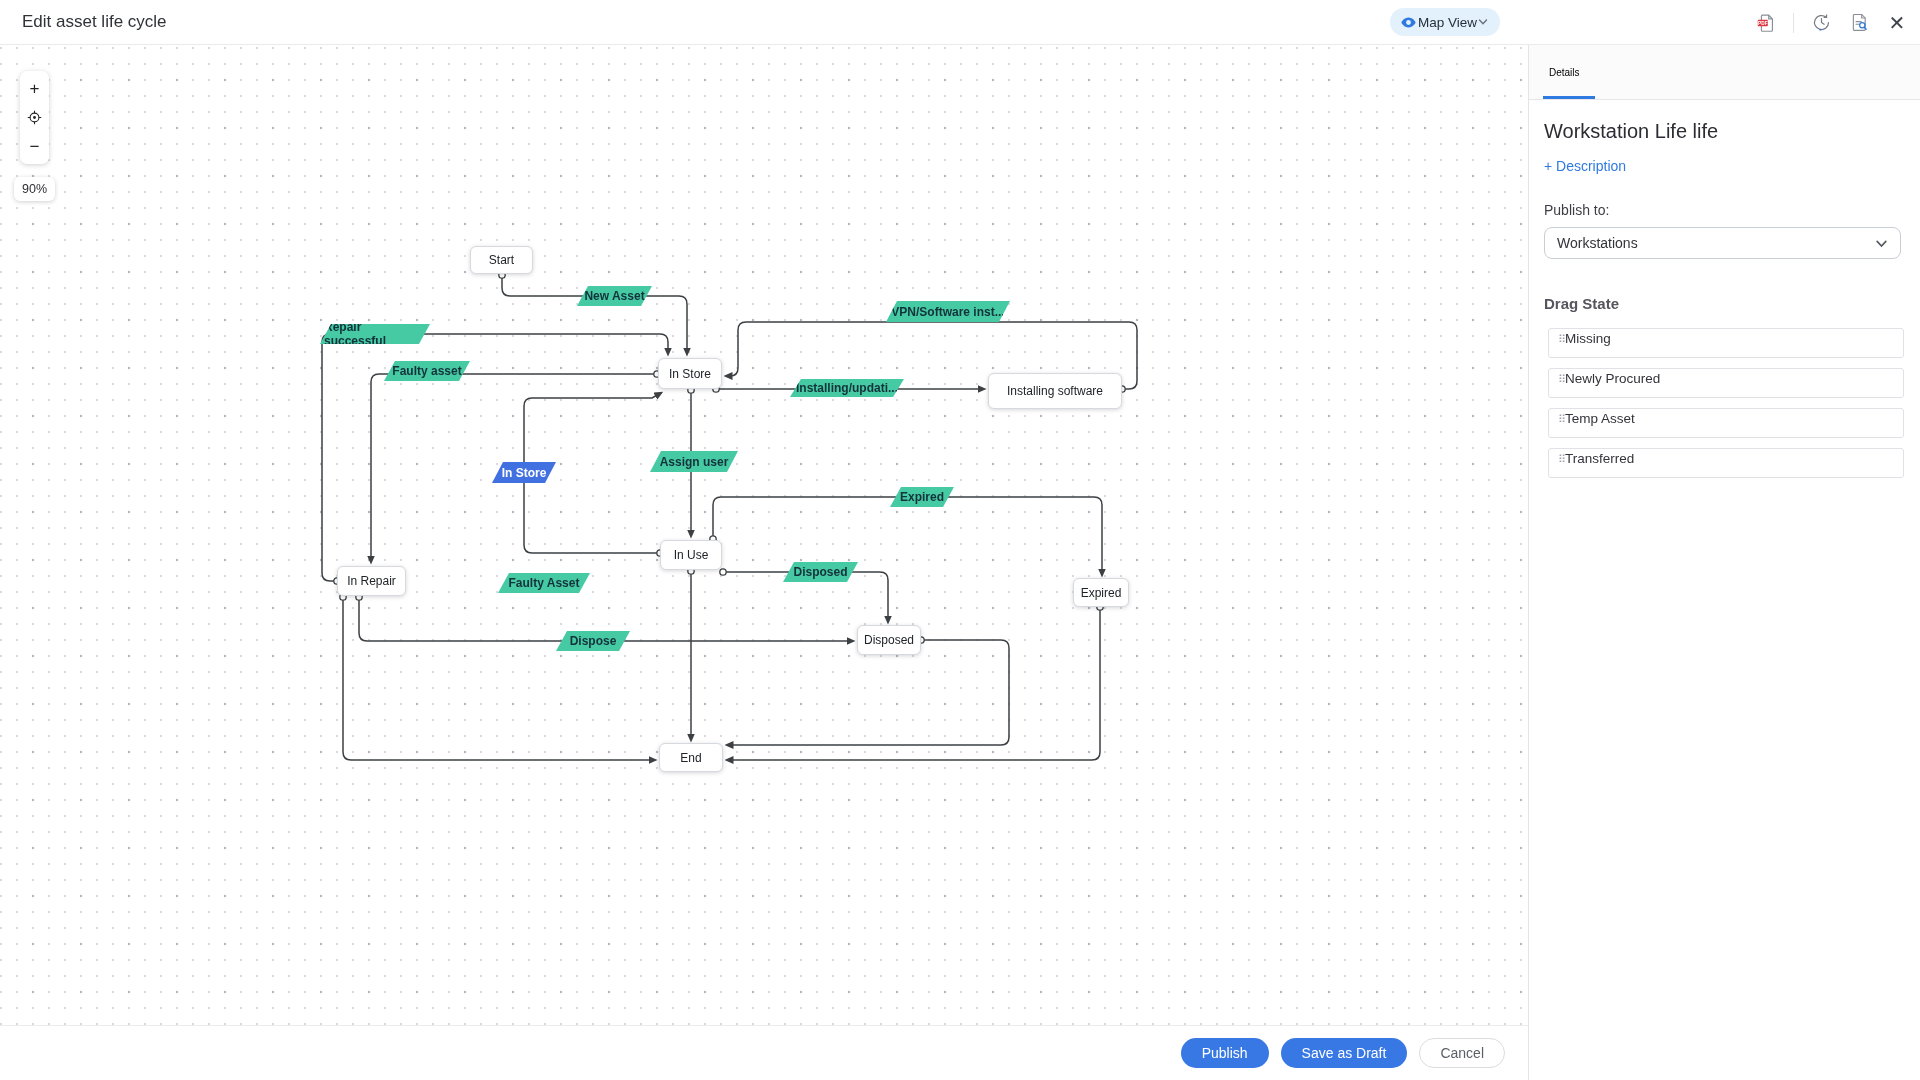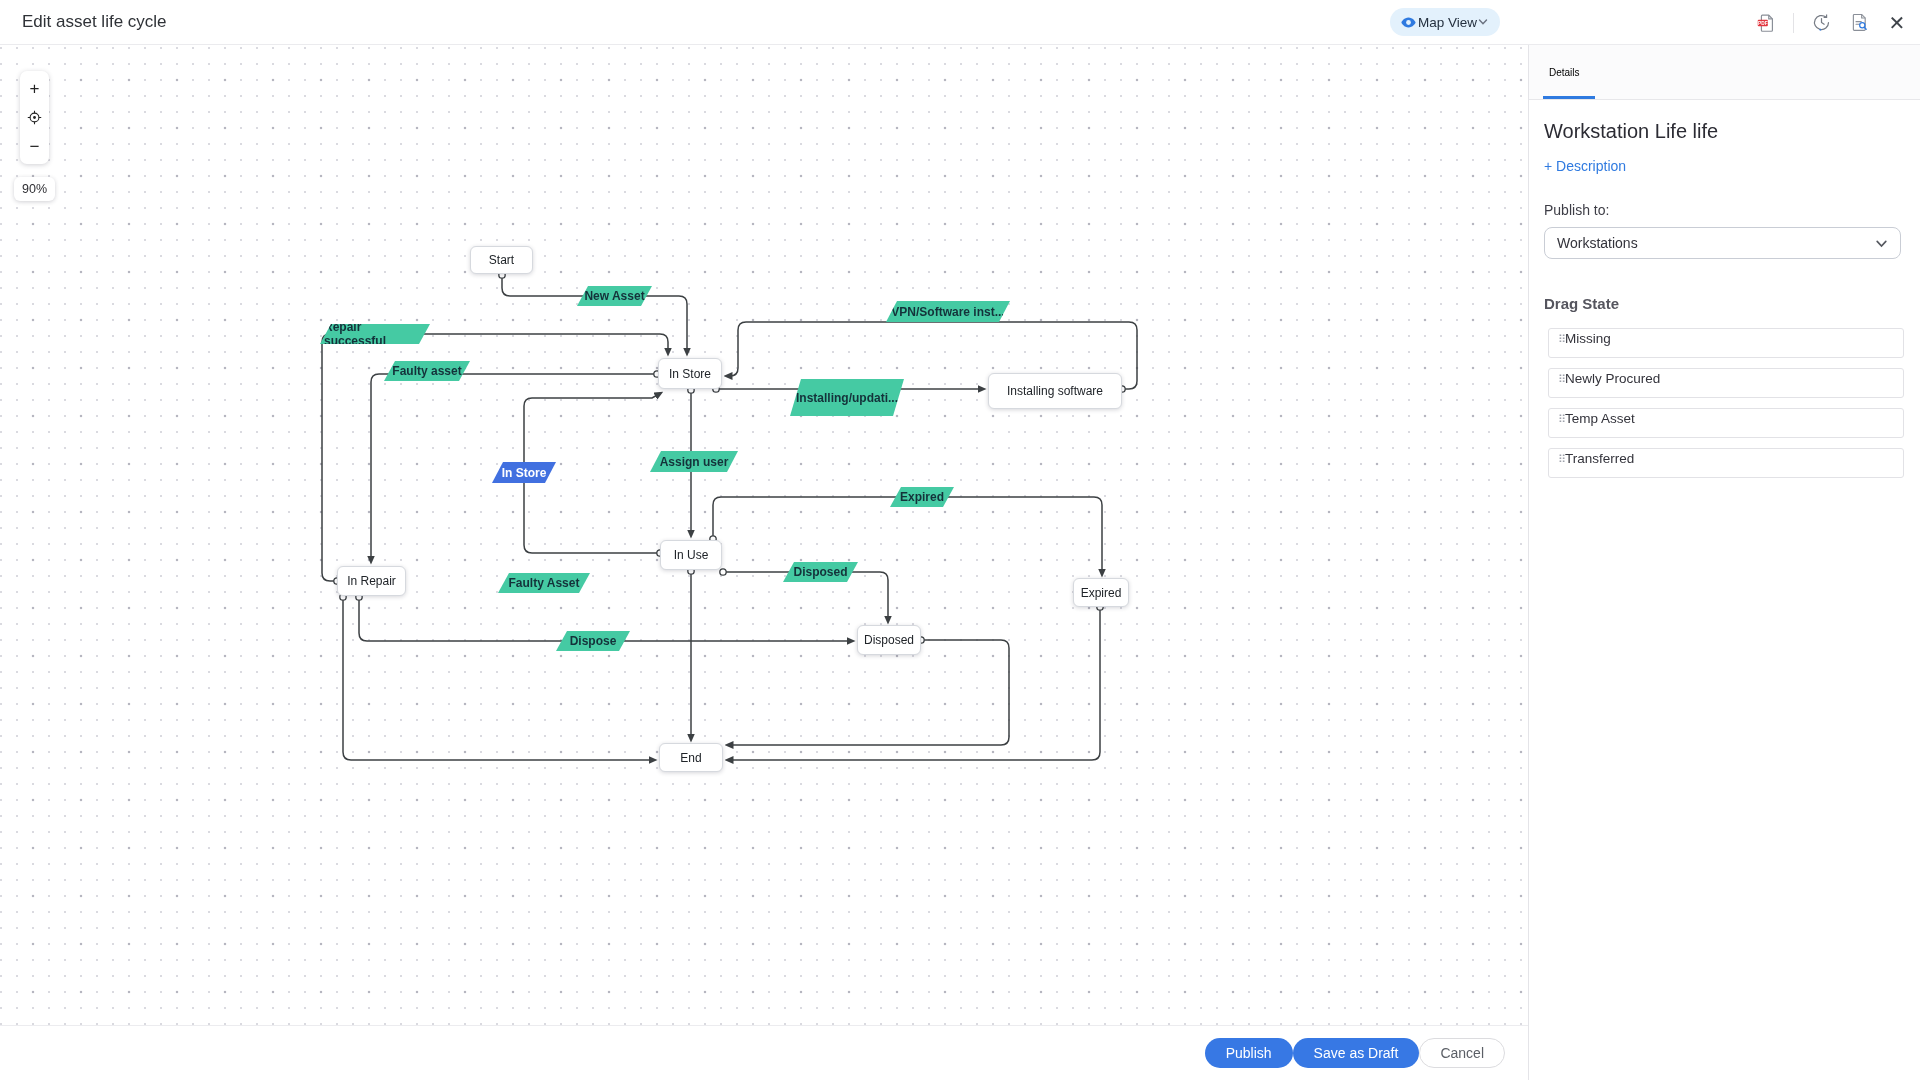--- a/index.html
+++ b/index.html
@@ -36,21 +36,21 @@
   .chip { display:inline-flex; align-items:center; gap:10px; height:30px; padding:0 14px 0 9px;
           border:1px solid #e2e2e6; border-radius:3px; background:#fff; margin:0 0 10px 4px;
           cursor:grab; clear:both; }
   .chip-row { display:block; }
   .chip .handle { color:#9ea2ab; font-size:11px; letter-spacing:-1px; }
   .chip .chip-label { font-size:13.5px; color:#33333b; }
 
   
   .footer { position:absolute; left:0; top:1025px; width:1528px; height:55px; background:#fff;
             border-top:1px solid #ececef; display:flex; align-items:center; justify-content:flex-end;
-            padding-right:23px; z-index:25; }
+            gap:12px; padding-right:23px; z-index:25; }
   .btn { height:30px; border-radius:16px; font-size:14px; padding:0 20px; display:flex; align-items:center;
          cursor:pointer; border:1px solid transparent; font-family:inherit; }
   .btn-blue { background:#3778e4; color:#fff; }
   .btn-ghost { background:#fff; color:#5b5f66; border-color:#dcdcdf; }
 
   
   .canvas { position:absolute; left:0; top:45px; width:1528px; height:980px; background:#fff; overflow:hidden;
             background-image:
               radial-gradient(circle, #b6b6c0 1.4px, transparent 1.6px),
               radial-gradient(circle, #dadae0 1.1px, transparent 1.3px);
@@ -183,21 +183,21 @@
       <div class="node" style="left: 988px; top: 328px; width: 134px; height: 36px;">Installing software</div>
       <div class="node" style="left: 660px; top: 495px; width: 62px; height: 30px;">In Use</div>
       <div class="node" style="left: 337px; top: 521px; width: 69px; height: 30px;">In Repair</div>
       <div class="node" style="left: 1073px; top: 533px; width: 56px; height: 29px;">Expired</div>
       <div class="node" style="left: 857px; top: 580px; width: 64px; height: 30px;">Disposed</div>
       <div class="node" style="left: 659px; top: 698px; width: 64px; height: 29px;">End</div>
       <div class="flow-label" style="left: 577px; top: 241px; width: 75px; height: 20px;">New Asset</div>
       <div class="flow-label" style="left: 320px; top: 279px; width: 110px; height: 20px;">Repair successful</div>
       <div class="flow-label" style="left: 384px; top: 316px; width: 86px; height: 20px;">Faulty asset</div>
       <div class="flow-label" style="left: 886px; top: 256px; width: 124px; height: 21px;">VPN/Software inst...</div>
-      <div class="flow-label" style="left: 790px; top: 334px; width: 114px; height: 37px;">Installing/updati...</div>
+      <div class="flow-label" style="left: 790px; top: 334px; width: 114px; height: 18px;">Installing/updati...</div>
       <div class="flow-label" style="left: 650px; top: 406px; width: 88px; height: 21px;">Assign user</div>
       <div class="flow-label blue" style="left: 492px; top: 417px; width: 64px; height: 21px;">In Store</div>
       <div class="flow-label" style="left: 890px; top: 442px; width: 64px; height: 20px;">Expired</div>
       <div class="flow-label" style="left: 783px; top: 517px; width: 75px; height: 20px;">Disposed</div>
       <div class="flow-label" style="left: 498px; top: 528px; width: 92px; height: 20px;">Faulty Asset</div>
       <div class="flow-label" style="left: 556px; top: 586px; width: 74px; height: 20px;">Dispose</div>
     </div>
 </div>
 
 <div class="footer">

